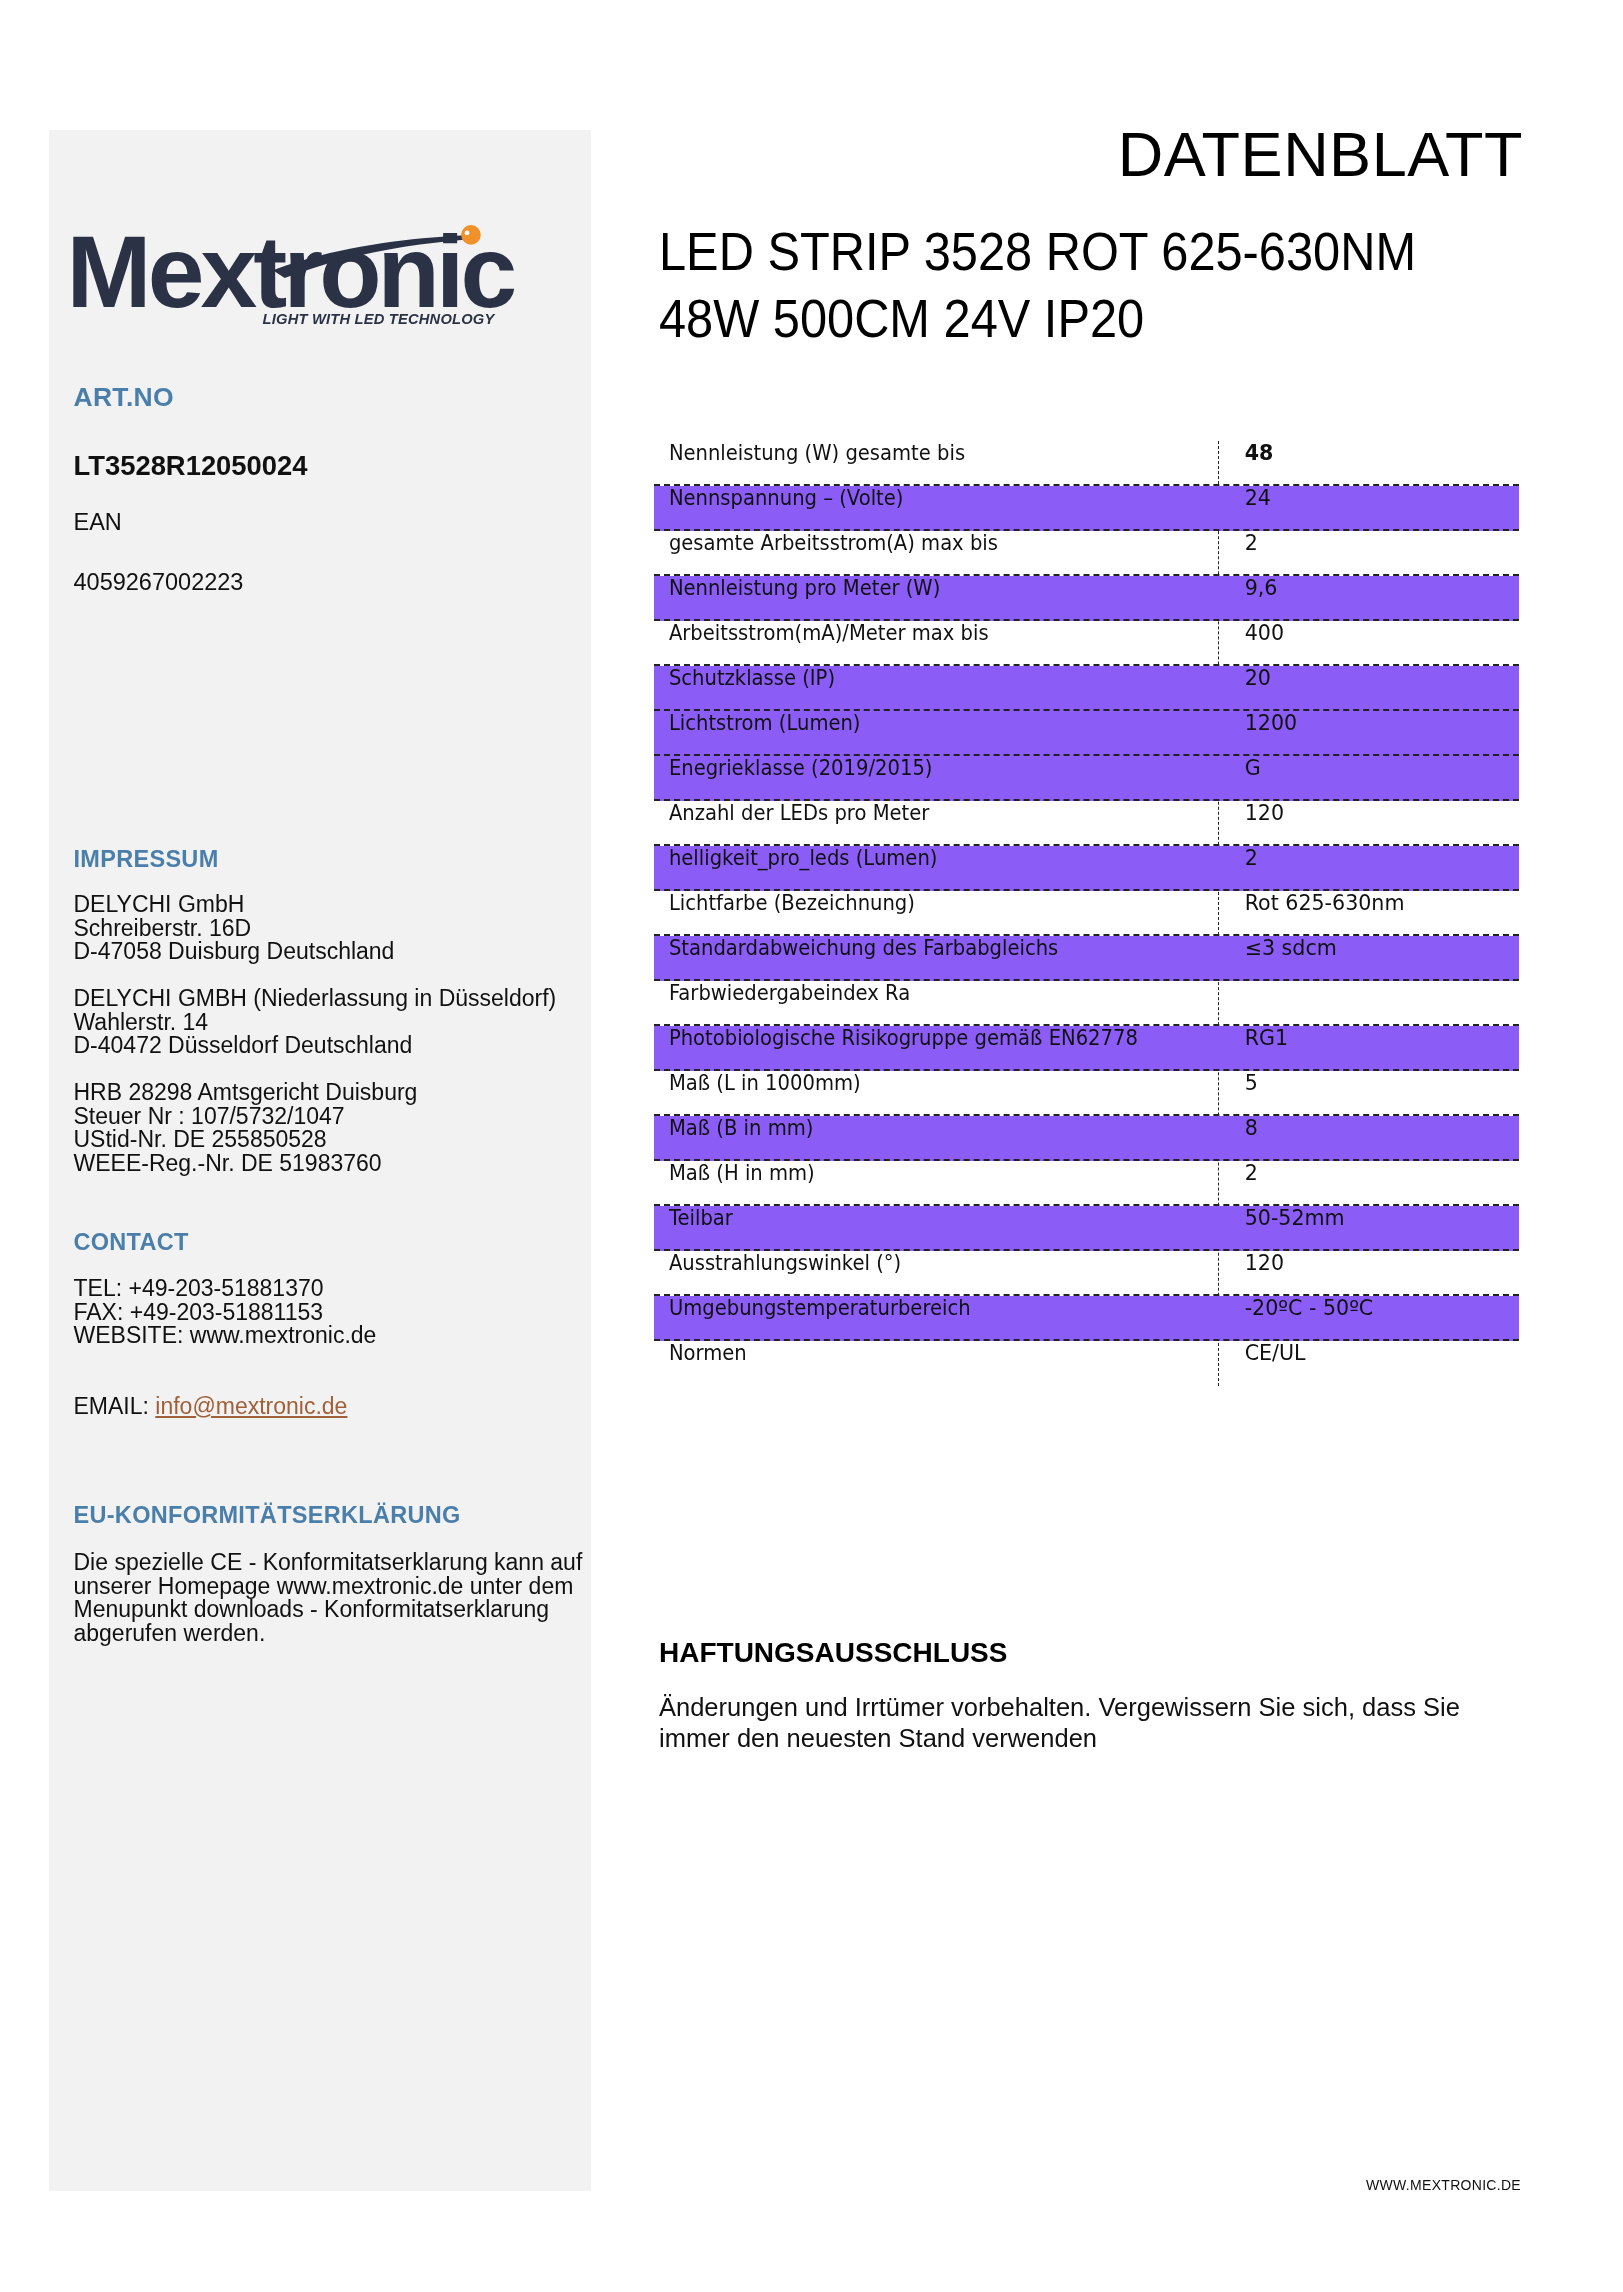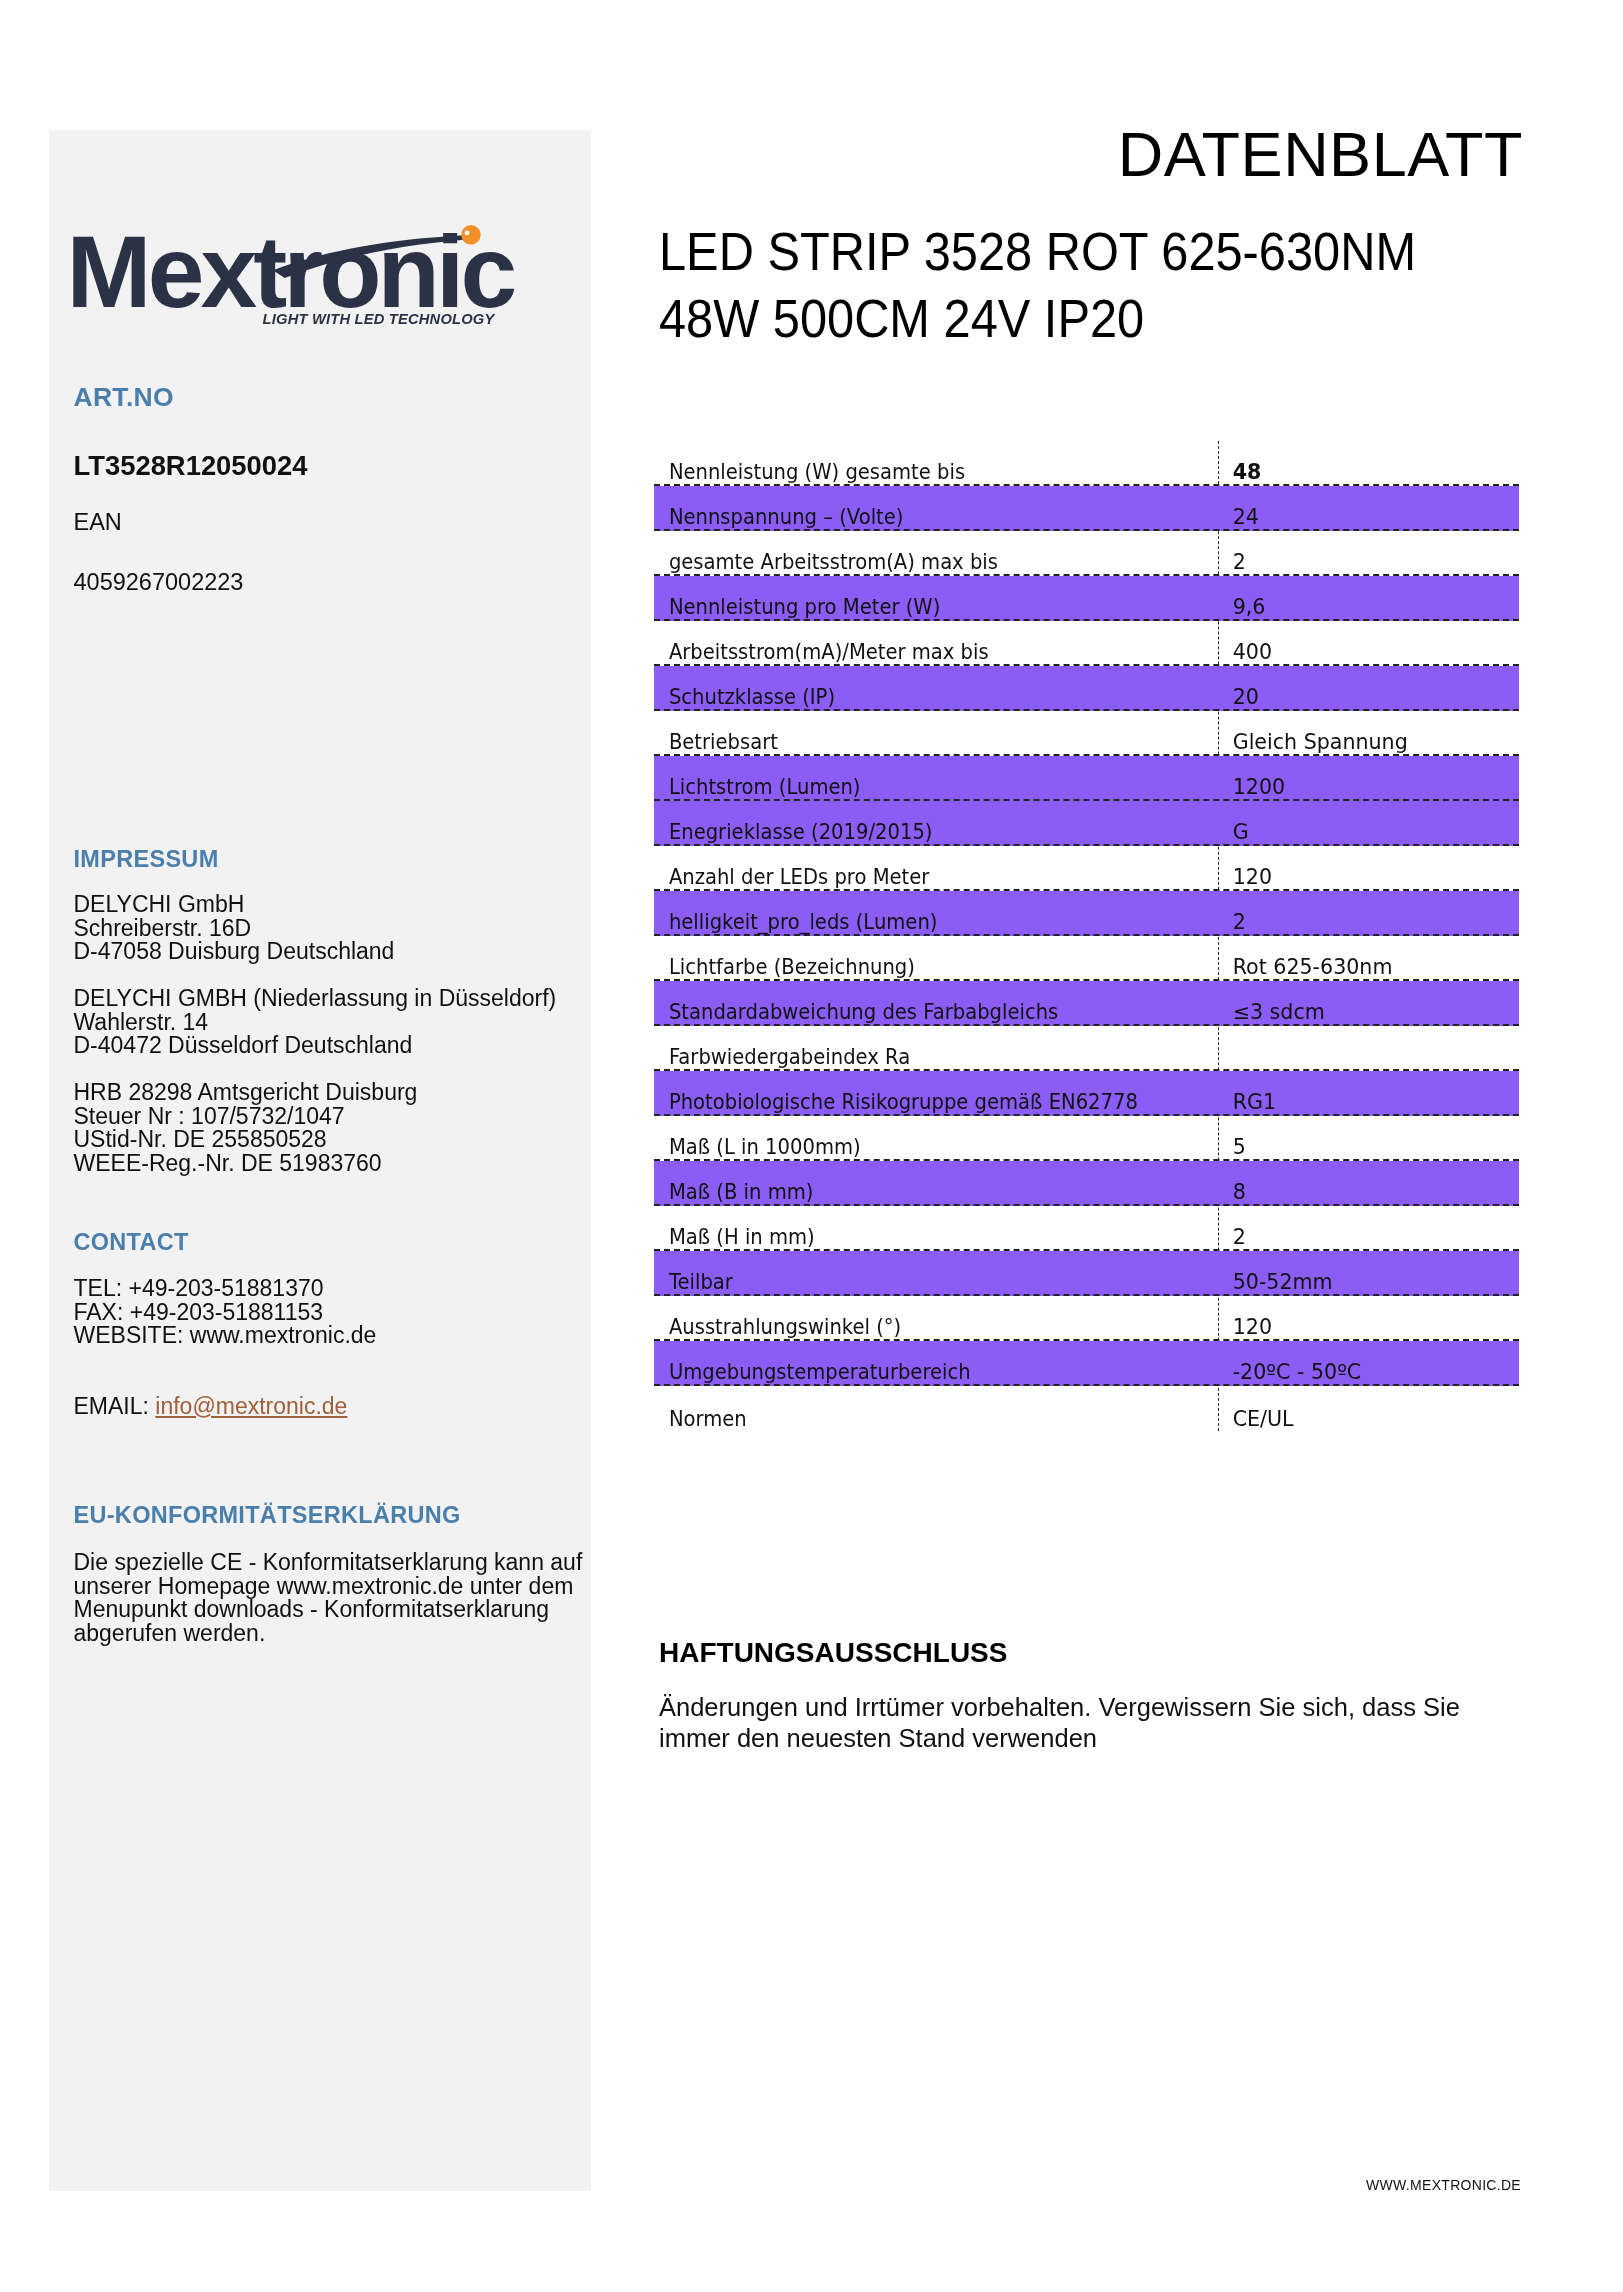--- a/index.html
+++ b/index.html
@@ -47,22 +47,22 @@
     }
     .spec-table {
       position: absolute; left: 654px; top: 441px; width: 865px;
     }
     .spec-divider {
       position: absolute; left: 564px; top: 0; bottom: 0;
       border-left: 1px dashed #222;
     }
     .spec-row {
       position: relative; height: 43px; border-bottom: 2px dashed #222;
-      display: flex; align-items: flex-end;
-      font-family: "DejaVu Sans", sans-serif; font-size: 20.6px; color: #111;
+      display: flex; align-items: flex-start;
+      font-family: "DejaVu Sans", sans-serif; font-size: 20.6px; color: #111; gap: 12px;
     }
     .spec-row.alt { background: #8b5cf6; }
     .spec-row.last { border-bottom: none; height: 45px; }
     .spec-label { width: 564px; padding-left: 15.7px; box-sizing: border-box; transform: scaleX(0.95); transform-origin: left center; white-space: nowrap; }
     .spec-value { padding-left: 14.7px; white-space: nowrap; }
     .spec-value.bold { font-weight: 700; }
 
     .disc-h {
       position: absolute; left: 659px; top: 1637px;
       font-family: "Liberation Sans", sans-serif; font-weight: 700; font-size: 28px; color: #000;
@@ -147,24 +147,20 @@
       <div class="spec-value">9,6</div>
     </div>
   <div class="spec-row">
       <div class="spec-label">Arbeitsstrom(mA)/Meter max bis</div>
       <div class="spec-value">400</div>
     </div>
   <div class="spec-row alt">
       <div class="spec-label">Schutzklasse (IP)</div>
       <div class="spec-value">20</div>
     </div>
-  <div class="spec-row">
-      <div class="spec-label">Betriebsart</div>
-      <div class="spec-value">Gleich Spannung</div>
-    </div>
   <div class="spec-row alt">
       <div class="spec-label">Lichtstrom (Lumen)</div>
       <div class="spec-value">1200</div>
     </div>
   <div class="spec-row alt">
       <div class="spec-label">Enegrieklasse (2019/2015)</div>
       <div class="spec-value">G</div>
     </div>
   <div class="spec-row">
       <div class="spec-label">Anzahl der LEDs pro Meter</div>

